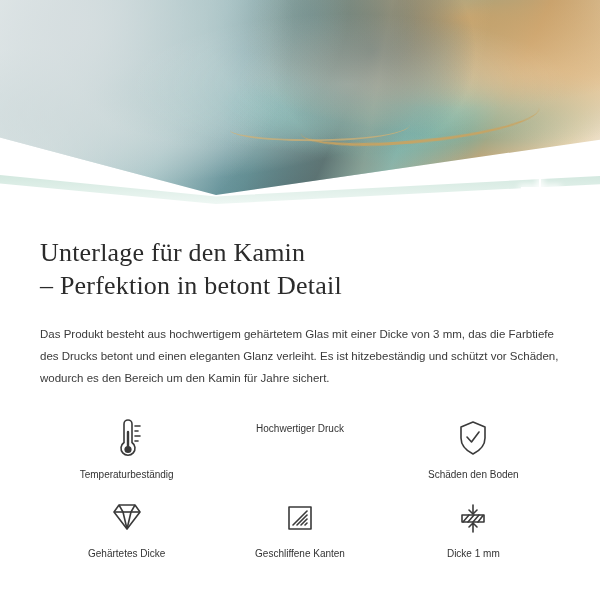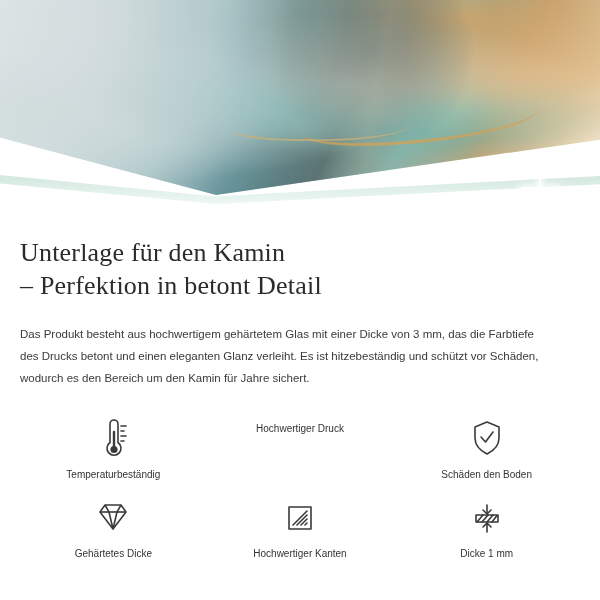--- a/index.html
+++ b/index.html
@@ -102,21 +102,21 @@
     top: 50%;
     background: #ffffff;
     transform: translate(-50%, -50%);
     box-shadow: 0 0 6px 2px rgba(255,255,255,0.9);
   }
   .sparkle::before { width: 38px; height: 2px; }
   .sparkle::after  { width: 2px;  height: 30px; }
 
   
   .content {
-    padding: 0 20px;
+    padding: 0 40px;
   }
   .headline {
     font-family: "Liberation Serif", serif;
     font-size: 26px;
     line-height: 1.28;
     color: #2b2b2b;
     font-weight: 400;
     margin: 18px 0 0 0;
     letter-spacing: 0.2px;
   }
@@ -268,21 +268,21 @@
           <svg class="icon-svg" width="40" height="40" viewBox="0 0 40 40" aria-hidden="true">
             <g fill="none" stroke="#3a3a3a" stroke-width="1.6" stroke-linejoin="round" stroke-linecap="round">
               <path d="M9 9 h22 v22 h-22 Z" stroke-width="1.6"></path>
               <line x1="13" y1="27" x2="27" y2="13"></line>
               <line x1="17" y1="27" x2="27" y2="17"></line>
               <line x1="21" y1="27" x2="27" y2="21"></line>
               <line x1="25" y1="27" x2="27" y2="25"></line>
             </g>
           </svg>
         </div>
-        <div class="feature-label">Hochwertiger Kanten</div>
+        <div class="feature-label">Geschliffene Kanten</div>
       </div>
 
       <div class="feature">
         <div class="feature-icon">
           <svg class="icon-svg" width="40" height="40" viewBox="0 0 40 40" aria-hidden="true">
             <g fill="none" stroke="#3a3a3a" stroke-width="1.6" stroke-linecap="round" stroke-linejoin="round">
               <line x1="20" y1="7" x2="20" y2="15"></line>
               <polyline points="16,12 20,16 24,12"></polyline>
               <rect x="9" y="17" width="22" height="7"></rect>
               <line x1="10" y1="24" x2="16" y2="17"></line>

